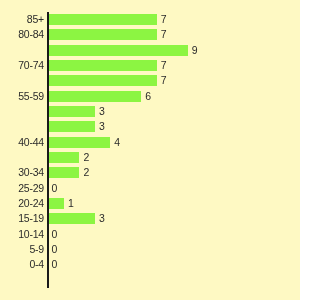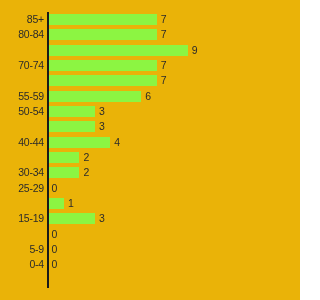--- a/index.html
+++ b/index.html
@@ -87,21 +87,21 @@
   .bar.zero-bar {
     width: 0 !important;
   }
   .bar-wrap.zero .bar-value {
     margin-left: 3px;
   }
 </style>
 </head>
 <body>
 
-<div id="chart-root" style="background: #eab308;">
+<div id="chart-root" style="background: #fef9c3;">
   <div id="plot-area">
     <div id="y-axis-line" style="background: rgb(26, 26, 26);"></div>
     <div id="rows-container">
         <div class="chart-row">
           <div class="row-label">85+</div>
           <div class="bar-wrap">
             <div class="bar" style="background: rgb(140, 245, 66); width: 108.25px;"></div>
             <span class="bar-value" style="color: rgb(43, 43, 43);">7</span>
           </div>
         </div>
@@ -132,21 +132,20 @@
           </div>
         </div>
         <div class="chart-row">
           <div class="row-label">55-59</div>
           <div class="bar-wrap">
             <div class="bar" style="background: rgb(140, 245, 66); width: 92.7857px;"></div>
             <span class="bar-value" style="color: rgb(43, 43, 43);">6</span>
           </div>
         </div>
         <div class="chart-row">
-          <div class="row-label">50-54</div>
           <div class="bar-wrap">
             <div class="bar" style="background: rgb(140, 245, 66); width: 46.3929px;"></div>
             <span class="bar-value" style="color: rgb(43, 43, 43);">3</span>
           </div>
         </div>
         <div class="chart-row">
           <div class="bar-wrap">
             <div class="bar" style="background: rgb(140, 245, 66); width: 46.3929px;"></div>
             <span class="bar-value" style="color: rgb(43, 43, 43);">3</span>
           </div>
@@ -172,33 +171,35 @@
           </div>
         </div>
         <div class="chart-row">
           <div class="row-label">25-29</div>
           <div class="bar-wrap zero">
             <div class="bar zero-bar" style="background: rgb(140, 245, 66); width: 0px;"></div>
             <span class="bar-value" style="color: rgb(43, 43, 43);">0</span>
           </div>
         </div>
         <div class="chart-row">
+          <div class="row-label">20-24</div>
           <div class="bar-wrap">
             <div class="bar" style="background: rgb(140, 245, 66); width: 15.4643px;"></div>
             <span class="bar-value" style="color: rgb(43, 43, 43);">1</span>
           </div>
         </div>
         <div class="chart-row">
           <div class="row-label">15-19</div>
           <div class="bar-wrap">
             <div class="bar" style="background: rgb(140, 245, 66); width: 46.3929px;"></div>
             <span class="bar-value" style="color: rgb(43, 43, 43);">3</span>
           </div>
         </div>
         <div class="chart-row">
+          <div class="row-label">10-14</div>
           <div class="bar-wrap zero">
             <div class="bar zero-bar" style="background: rgb(140, 245, 66); width: 0px;"></div>
             <span class="bar-value" style="color: rgb(43, 43, 43);">0</span>
           </div>
         </div>
         <div class="chart-row">
           <div class="row-label">5-9</div>
           <div class="bar-wrap zero">
             <div class="bar zero-bar" style="background: rgb(140, 245, 66); width: 0px;"></div>
             <span class="bar-value" style="color: rgb(43, 43, 43);">0</span>

